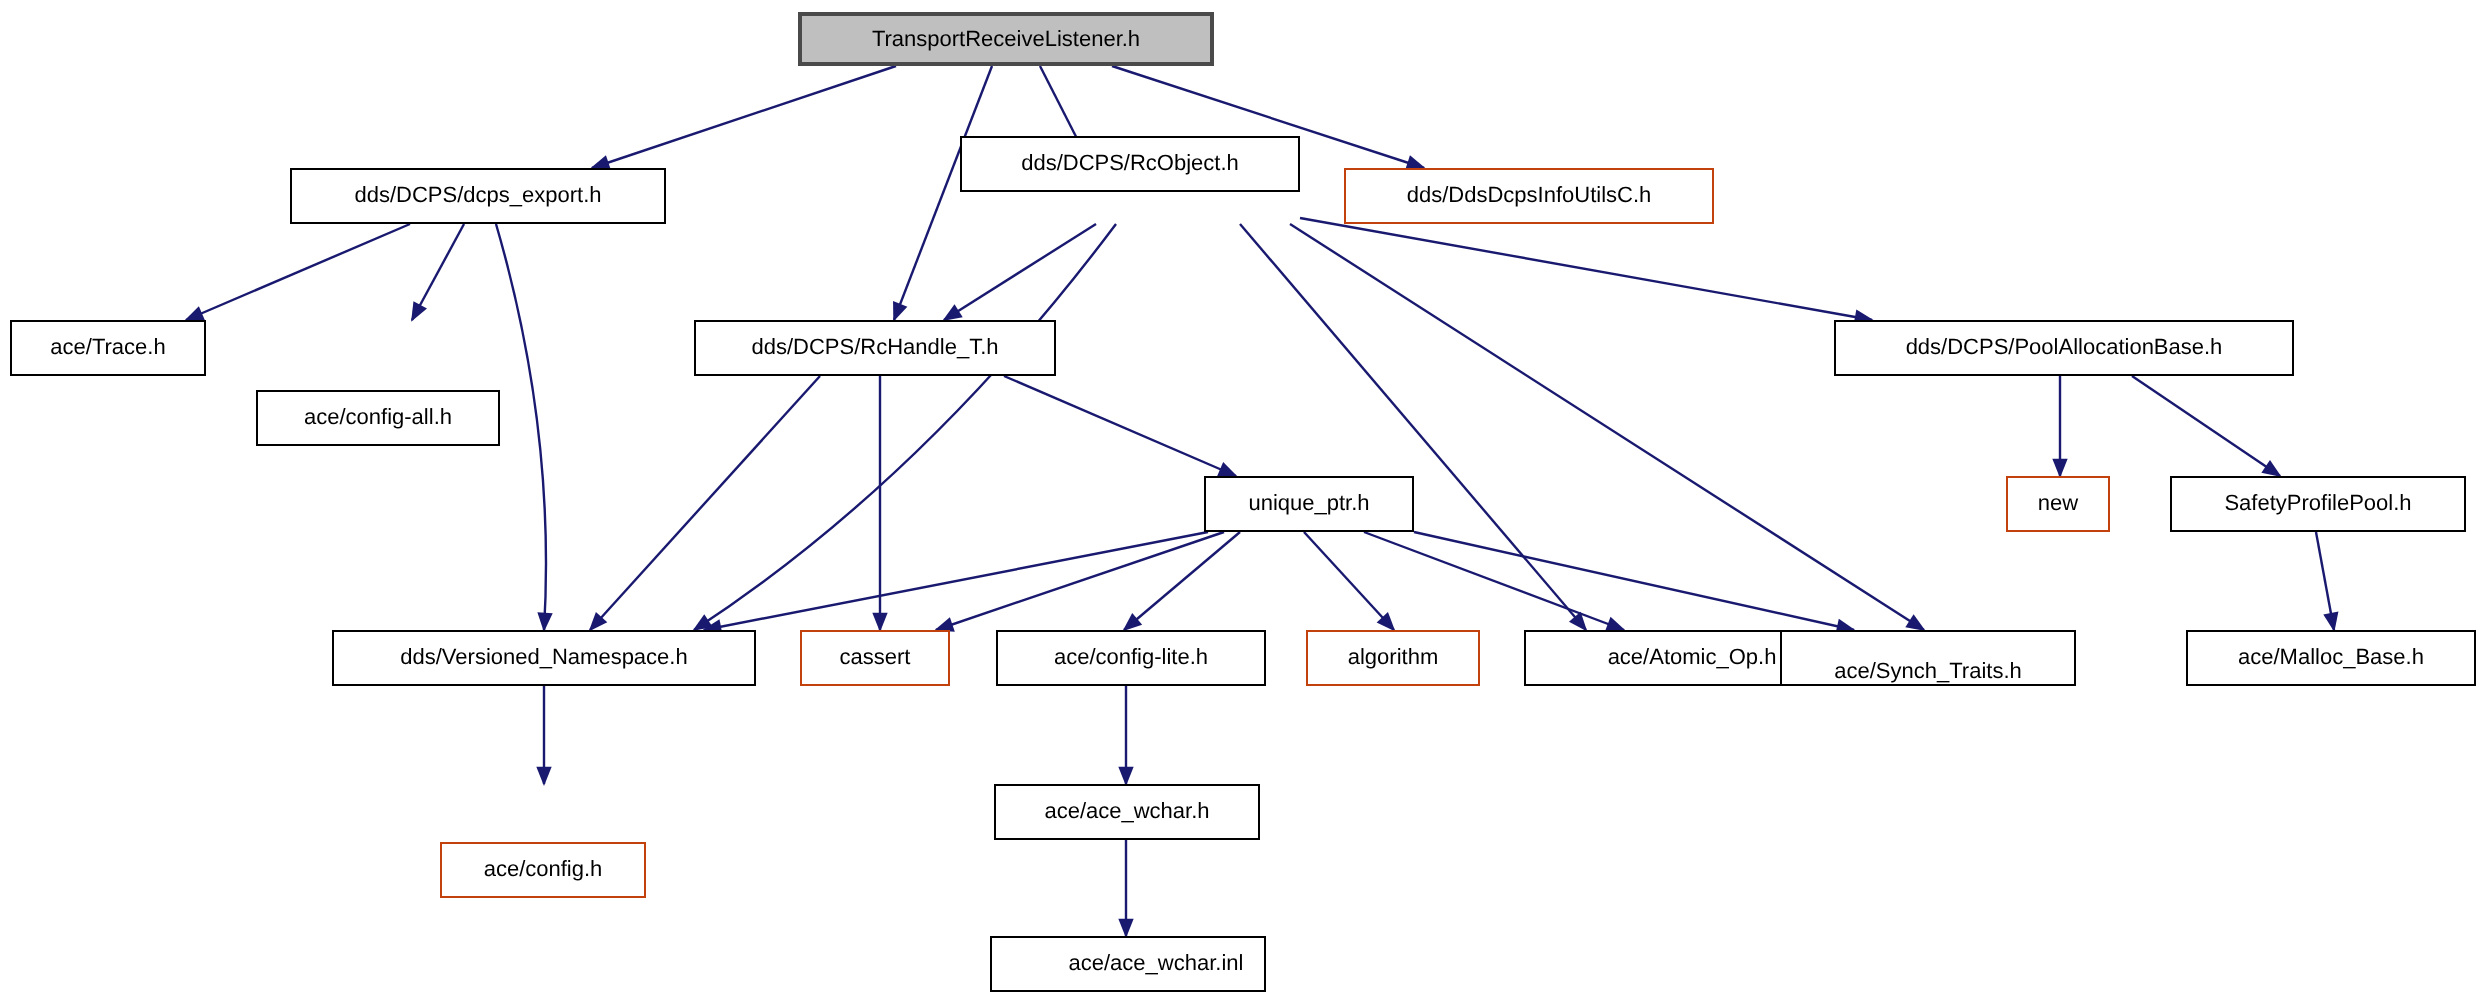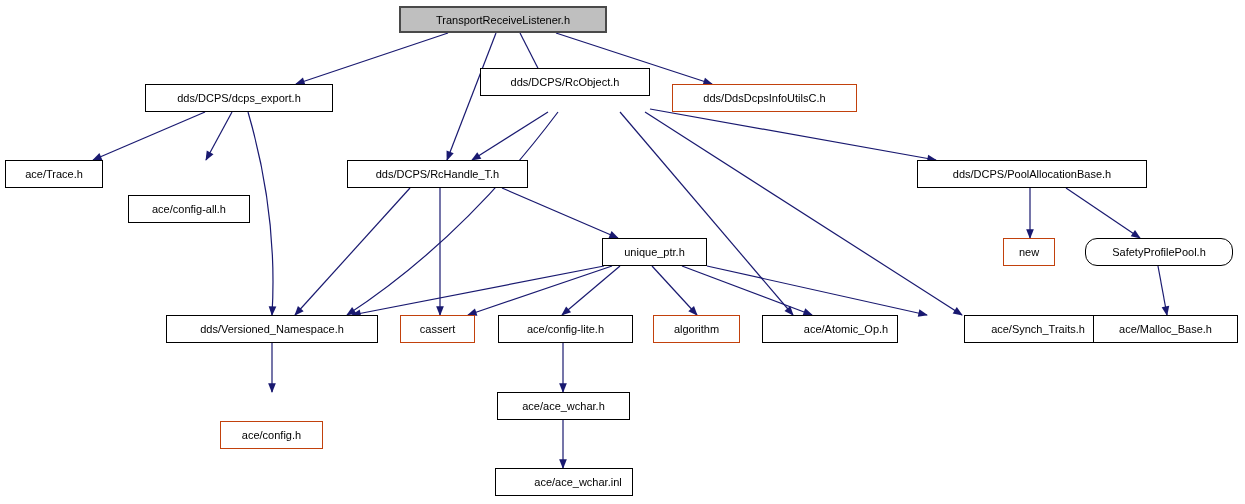--- a/index.html
+++ b/index.html
@@ -92,39 +92,39 @@
     </div>
     <div class="node" style="left: 917px; top: 160px; width: 230px; height: 28px;">
       <span>dds/DCPS/PoolAllocationBase.h</span>
     </div>
     <div class="node" style="left: 602px; top: 238px; width: 105px; height: 28px;">
       <span>unique_ptr.h</span>
     </div>
     <div class="node plain" style="left: 1003px; top: 238px; width: 52px; height: 28px;">
       <span>new</span>
     </div>
-    <div class="node" style="left: 1085px; top: 238px; width: 148px; height: 28px; border-radius: 12px;">
+    <div class="node" style="left: 1085px; top: 238px; width: 148px; height: 28px;">
       <span>SafetyProfilePool.h</span>
     </div>
     <div class="node" style="left: 166px; top: 315px; width: 212px; height: 28px;">
       <span>dds/Versioned_Namespace.h</span>
     </div>
     <div class="node plain" style="left: 400px; top: 315px; width: 75px; height: 28px;">
       <span>cassert</span>
     </div>
     <div class="node" style="left: 498px; top: 315px; width: 135px; height: 28px;">
       <span>ace/config-lite.h</span>
     </div>
     <div class="node plain" style="left: 653px; top: 315px; width: 87px; height: 28px;">
       <span>algorithm</span>
     </div>
     <div class="node" style="left: 762px; top: 315px; width: 136px; height: 28px; padding-left: 32px;">
       <span>ace/Atomic_Op.h</span>
     </div>
-    <div class="node" style="left: 964px; top: 315px; width: 148px; height: 28px;">
+    <div class="node" style="left: 890px; top: 315px; width: 148px; height: 28px; align-items: flex-end;">
       <span>ace/Synch_Traits.h</span>
     </div>
     <div class="node" style="left: 1093px; top: 315px; width: 145px; height: 28px; align-items: center;">
       <span>ace/Malloc_Base.h</span>
     </div>
     <div class="node plain" style="left: 220px; top: 388px; width: 103px; height: 28px; margin-top: 33px;">
       <span>ace/config.h</span>
     </div>
     <div class="node" style="left: 497px; top: 392px; width: 133px; height: 28px;">
       <span>ace/ace_wchar.h</span>

